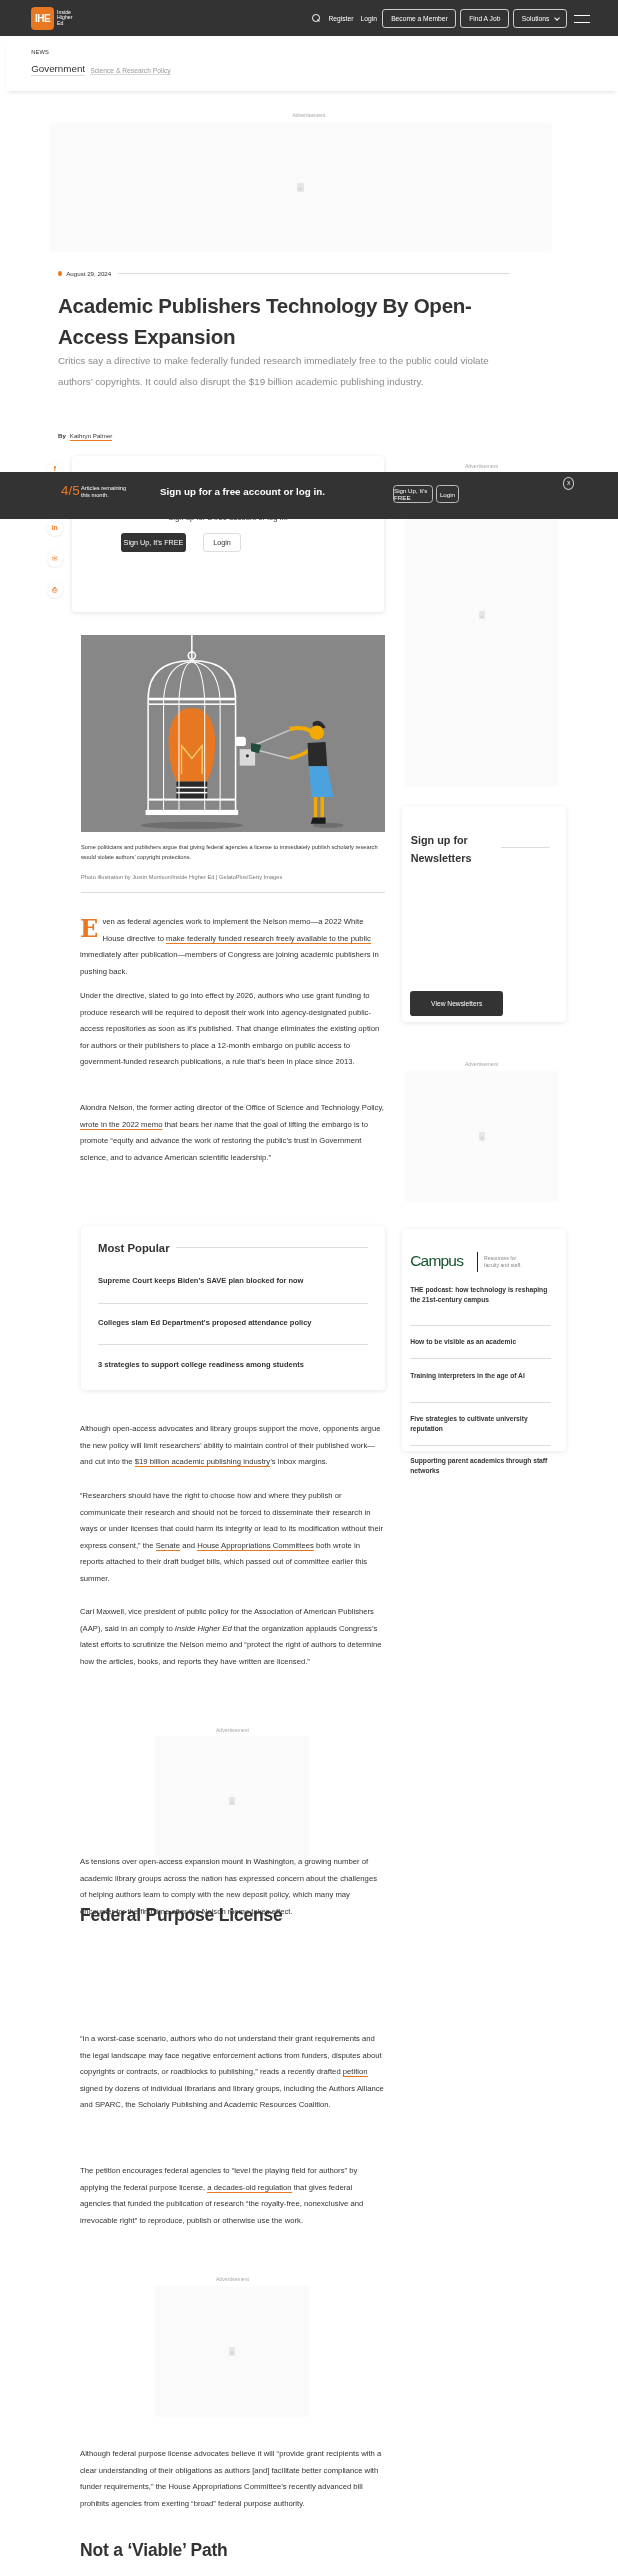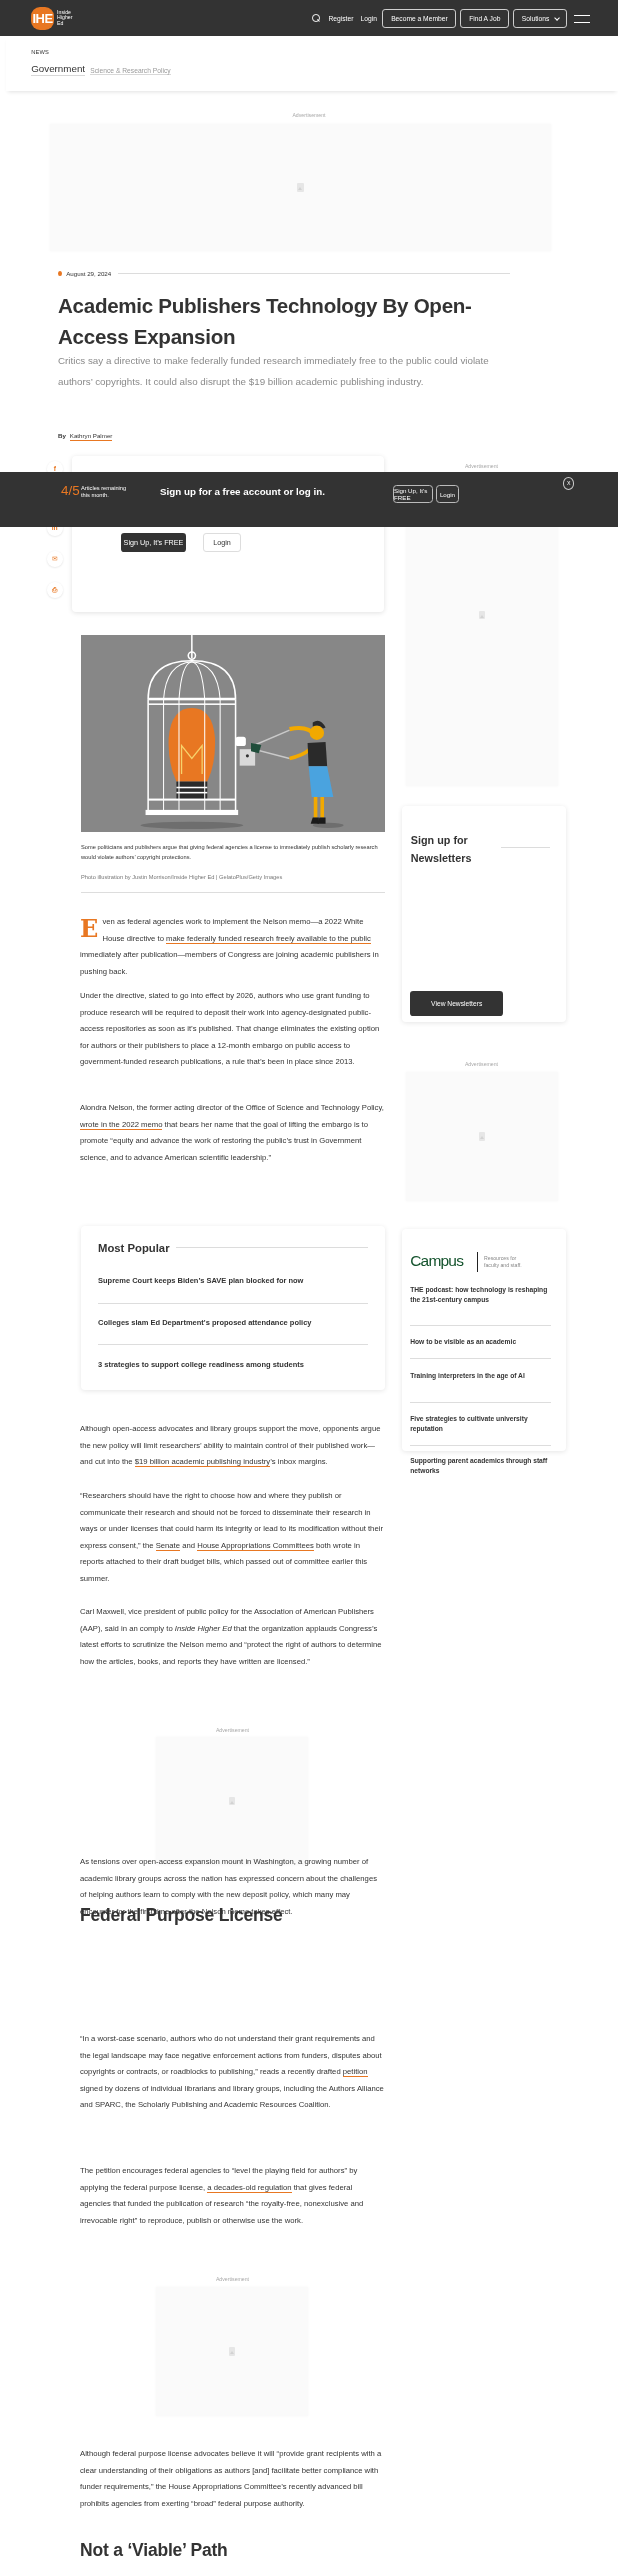--- a/index.html
+++ b/index.html
@@ -3,21 +3,21 @@
 <meta charset="utf-8">
 <style>
   * { box-sizing: border-box; margin: 0; padding: 0; }
   html, body { width: 618px; background: #ffffff; }
   body { font-family: "Liberation Sans", "DejaVu Sans", sans-serif; color: #333; position: relative; height: 3091px; overflow: hidden; }
   a { color: inherit; text-decoration: none; }
 
   
   .topnav { position: absolute; left: 0; top: 0; width: 618px; height: 36px; background: #333333; }
   .logo { position: absolute; left: 31px; top: 6.7px; display: flex; align-items: center; gap: 3.1px; }
-  .logo-mark { width: 23px; height: 23px; background: #e87722; border-radius: 9px; color: #fff; font-weight: bold; font-size: 13px; display: flex; align-items: center; justify-content: center; letter-spacing: -0.5px; }
+  .logo-mark { width: 23px; height: 23px; background: #e87722; border-radius: 4px; color: #fff; font-weight: bold; font-size: 10px; display: flex; align-items: center; justify-content: center; letter-spacing: -0.5px; }
   .logo-text { color: #fff; font-size: 5.2px; line-height: 5.7px; }
   .nav-right { position: absolute; right: 28px; top: 8.8px; display: flex; align-items: center; gap: 4.1px; height: 19.6px; }
   .nav-link { color: #fff; font-size: 6.7px; padding: 0 1.5px; }
   .nav-btn { color: #fff; font-size: 6.7px; border: 0.5px solid #cfcfcf; border-radius: 3.1px; height: 19.6px; padding: 0 7.7px; display: flex; align-items: center; gap: 5.2px; background: transparent; }
   .search-icon { width: 9.3px; height: 9.3px; position: relative; margin-right: 2.1px; }
   .search-icon::before { content: ""; position: absolute; left: 0.5px; top: 0.5px; width: 5.7px; height: 5.7px; border: 0.8px solid #fff; border-radius: 50%; }
   .search-icon::after { content: ""; position: absolute; left: 5.7px; top: 6.2px; width: 3.1px; height: 0.8px; background: #fff; transform: rotate(45deg); }
   .chev { width: 4.1px; height: 4.1px; border-right: 0.8px solid #fff; border-bottom: 0.8px solid #fff; transform: rotate(45deg); margin-top: -2.1px; }
   .hamburger { width: 16.5px; height: 8.2px; border-top: 1px solid #fff; border-bottom: 1px solid #fff; margin-left: 2.1px; }
 
@@ -48,21 +48,21 @@
   
   .social { position: absolute; left: 47px; width: 15.5px; height: 15.5px; border-radius: 50%; background: #fff; box-shadow: 0 0.5px 2.1px rgba(0,0,0,0.12); display: flex; align-items: center; justify-content: center; color: #e87722; font-size: 6.7px; font-weight: bold; }
 
   
   .signup-card { position: absolute; left: 72px; top: 456px; width: 312px; height: 156px; background: #fff; border-radius: 4.1px; box-shadow: 0 1px 5.2px rgba(0,0,0,0.12); }
   .signup-card .msg { position: absolute; left: 0; right: 0; top: 57px; text-align: center; font-size: 7.7px; color: #333; }
   .btn-dark { position: absolute; background: #333; color: #fff; border-radius: 3.1px; display: flex; align-items: center; justify-content: center; font-size: 7.2px; }
   .btn-light { position: absolute; background: #fff; color: #333; border: 0.8px solid #ddd; border-radius: 3.1px; display: flex; align-items: center; justify-content: center; font-size: 7.2px; }
 
   
-  .paywall { position: absolute; left: 0; top: 472px; width: 618px; height: 55px; background: #333333; z-index: 10; }
+  .paywall { position: absolute; left: 0; top: 472px; width: 618px; height: 47px; background: #333333; z-index: 10; }
   .pw-count { position: absolute; left: 61px; top: 11.3px; color: #e87722; font-size: 13.4px; }
   .pw-remaining { position: absolute; left: 81px; top: 13.4px; color: #fff; font-size: 5.7px; line-height: 6.7px; }
   .pw-cta { position: absolute; left: 160px; top: 14px; color: #fff; font-size: 9.8px; font-weight: bold; }
   .pw-btn { position: absolute; top: 13.4px; height: 17.5px; border: 0.5px solid #bbb; border-radius: 3.6px; color: #fff; font-size: 6.2px; display: flex; align-items: center; justify-content: center; }
   .pw-close { position: absolute; left: 563px; top: 5.2px; width: 11.3px; height: 12.4px; border: 0.5px solid #ccc; border-radius: 50%; color: #fff; font-size: 5.2px; display: flex; align-items: center; justify-content: center; }
 
   
   .hero { position: absolute; left: 81px; top: 635px; width: 304px; height: 197px; background: #878787; overflow: hidden; }
   .caption { position: absolute; left: 81px; top: 843px; width: 304px; font-size: 5.7px; line-height: 9.8px; color: #333; }
   .credit { position: absolute; left: 81px; top: 874px; width: 304px; font-size: 5.7px; color: #777; }

